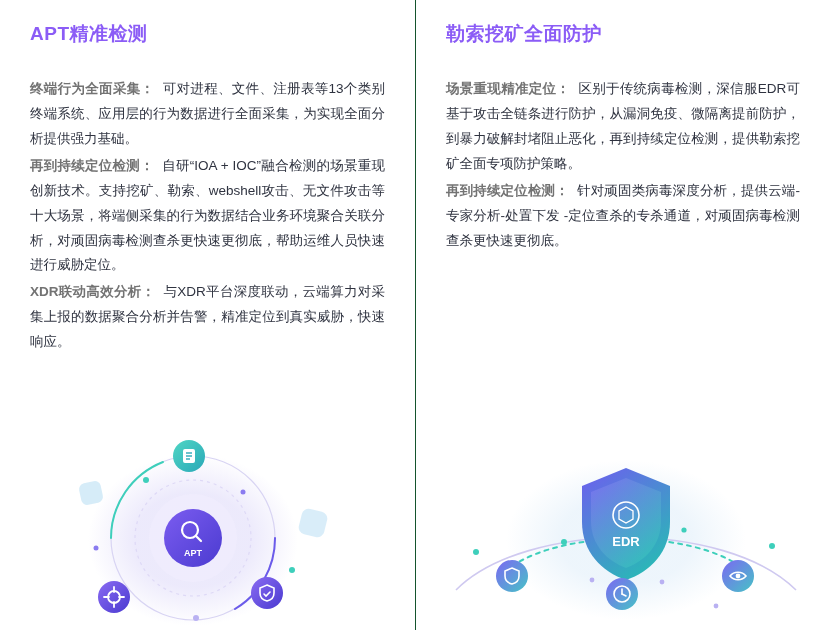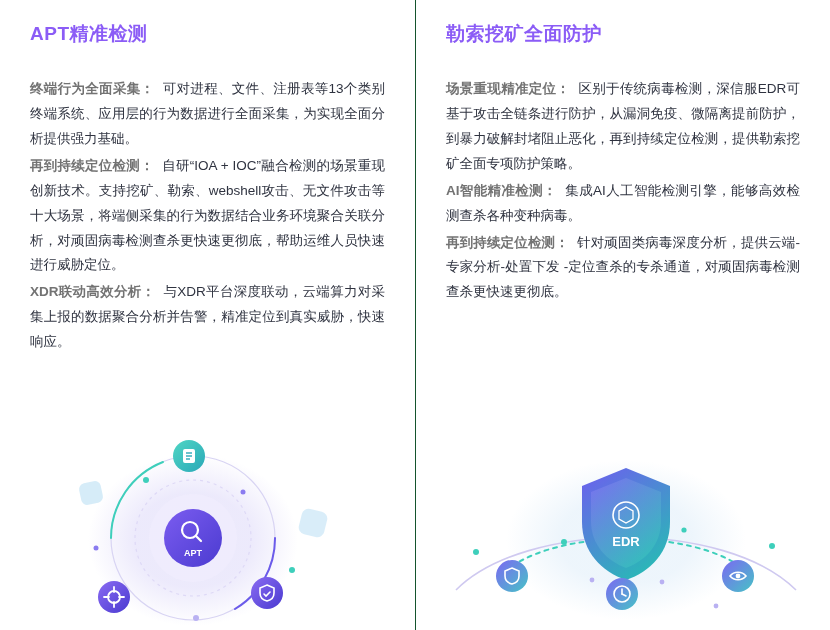--- a/index.html
+++ b/index.html
@@ -149,23 +149,20 @@
       <circle cx="96" cy="118" r="2.5" fill="#8a7bf0"></circle>
       <circle cx="196" cy="188" r="3" fill="#b9b1f2"></circle>
     </svg>
   </div>
 
   <div class="column right">
     <h2 class="card-title">勒索挖矿全面防护</h2>
 
     <p class="para">
       <span class="lead">场景重现精准定位：</span><span class="lead-sp"></span><span>区别于传统病毒检测，深信服EDR可基于攻击全链条进行防护，从漏洞免疫、微隔离提前防护，到暴力破解封堵阻止恶化，再到持续定位检测，提供勒索挖矿全面专项防护策略。</span>
-    </p>
-    <p class="para">
-      <span class="lead">AI智能精准检测：</span><span class="lead-sp"></span><span>集成AI人工智能检测引擎，能够高效检测查杀各种变种病毒。</span>
     </p>
     <p class="para">
       <span class="lead">再到持续定位检测：</span><span class="lead-sp"></span><span>针对顽固类病毒深度分析，提供云端-专家分析-处置下发 -定位查杀的专杀通道，对顽固病毒检测查杀更快速更彻底。</span>
     </p>
 
     <svg class="art" viewBox="0 0 415 200">
       <defs>
         <linearGradient id="gShield" x1="0" y1="0" x2="0.6" y2="1">
           <stop offset="0%" stop-color="#6f5cf0"></stop>
           <stop offset="100%" stop-color="#2bb6b8"></stop>

